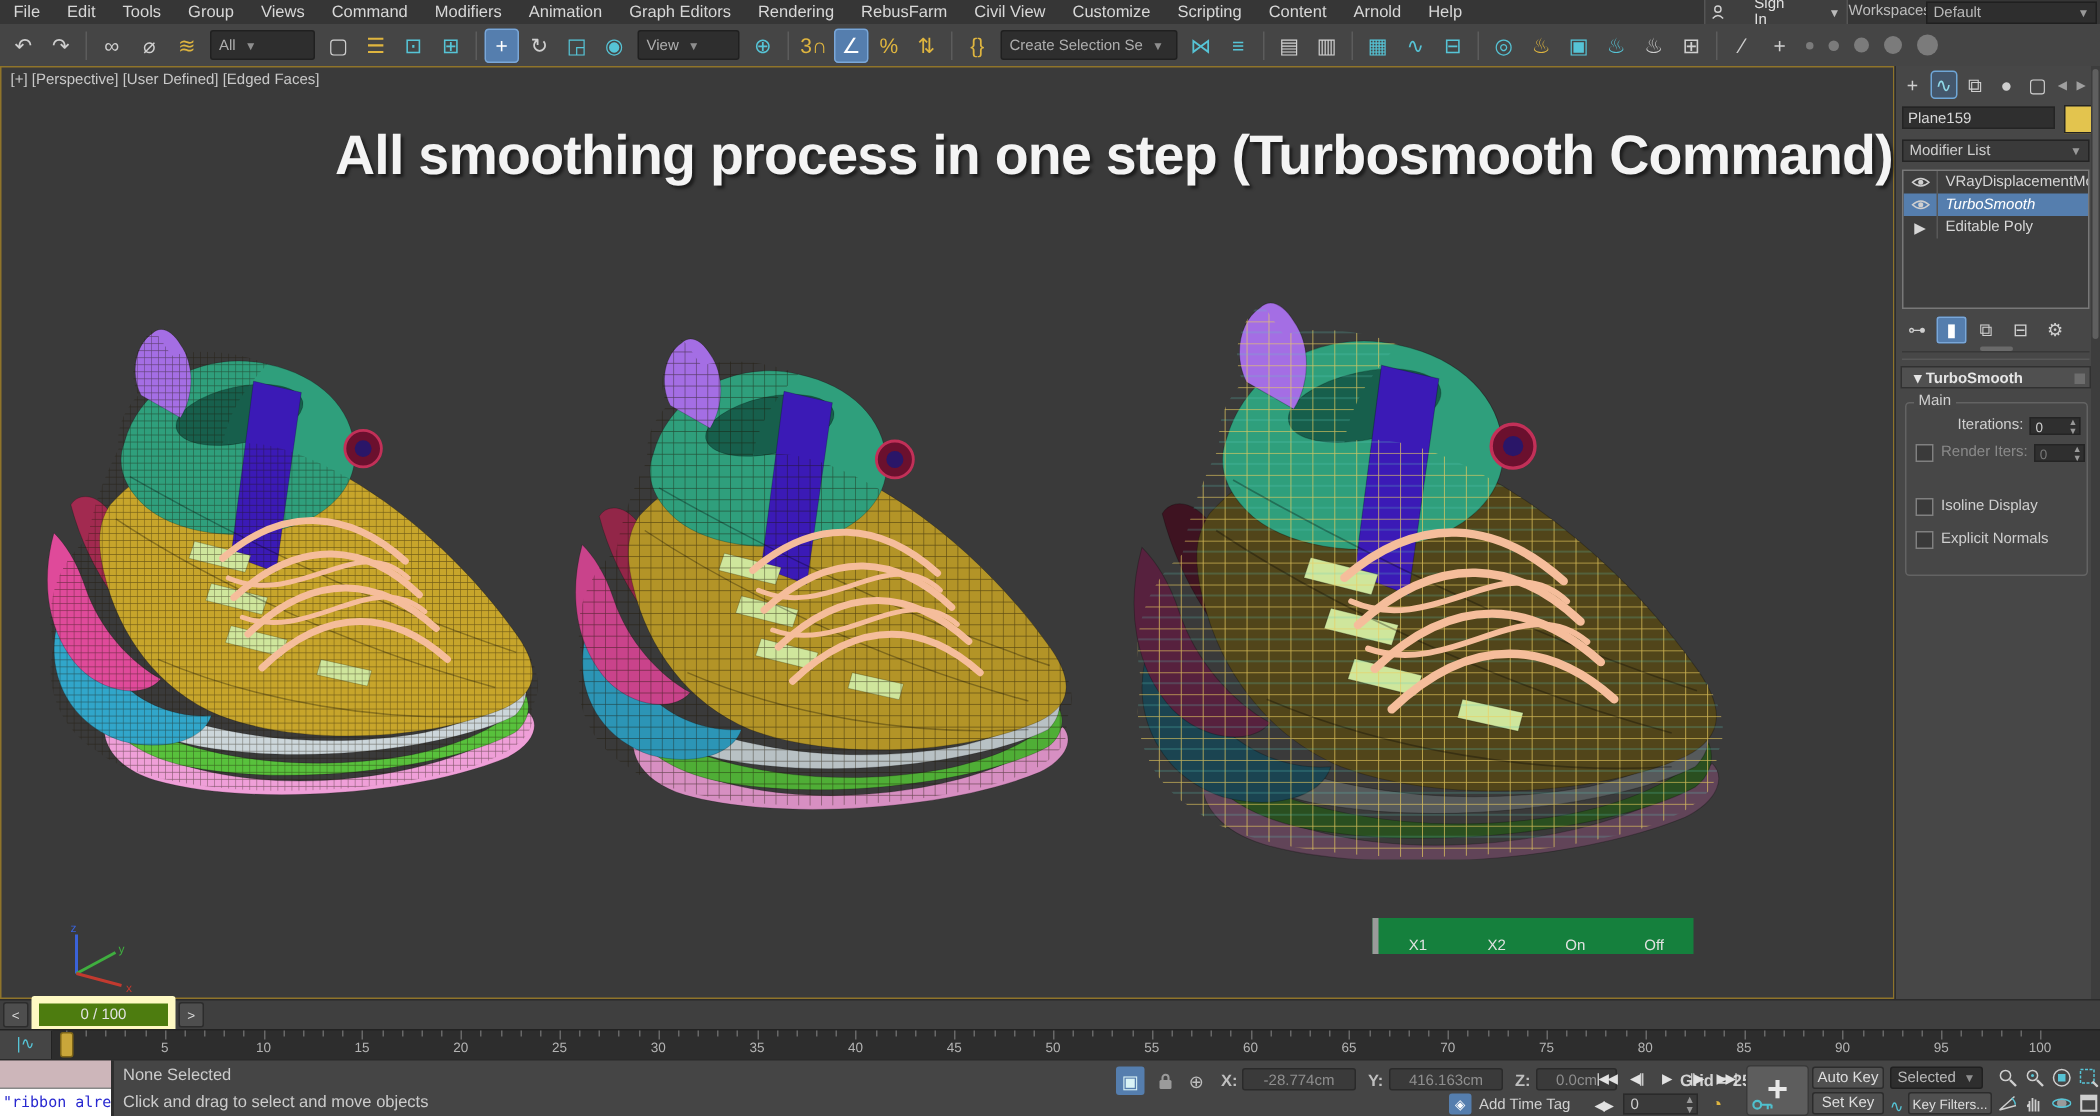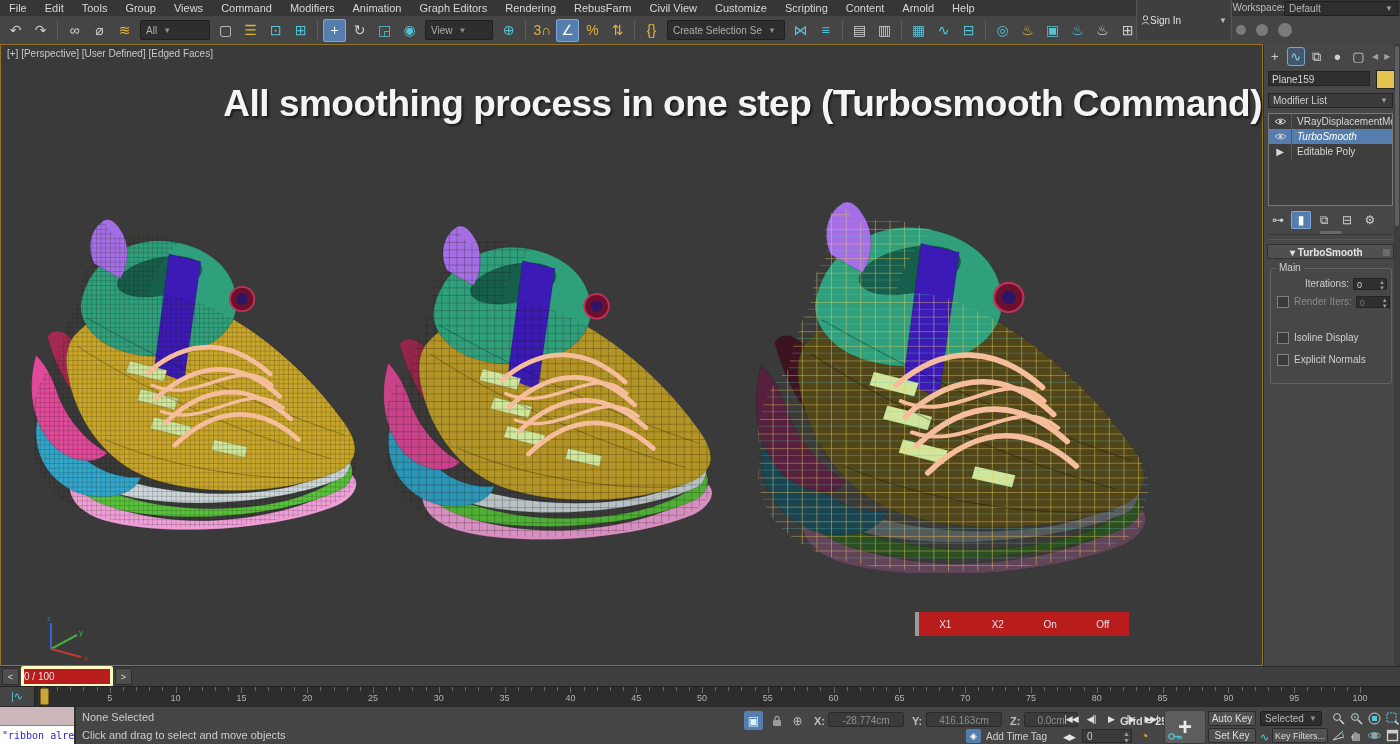--- a/index.html
+++ b/index.html
@@ -5,21 +5,21 @@
   html,body{margin:0;padding:0}
   body{width:1400px;height:744px;position:relative;background:#3a3a3a;
        font-family:"Liberation Sans",sans-serif;color:#d4d4d4;overflow:hidden;
        -webkit-font-smoothing:antialiased}
   
   .menubar{position:absolute;left:0;top:0;width:1400px;height:16px;background:#363636;
            display:flex;align-items:center;font-size:11px;color:#d8d8d8;z-index:9}
   .mi{padding:0 9px;line-height:16px;white-space:nowrap;cursor:default}
   .signin{position:absolute;right:168px;top:0;height:16px;width:86px;background:#3f3f3f;
           border-left:1px solid #555;border-right:1px solid #555;display:flex;align-items:center;
-          font-size:10px;color:#e0e0e0;padding:12px 4px;gap:0}
+          font-size:10px;color:#e0e0e0;padding:0 4px;gap:20px}
   .signin .arr{margin-left:auto;font-size:8px;color:#bbb}
   .wslabel{position:absolute;right:110px;top:2px;font-size:10px;color:#bdbdbd}
   .wsdd{position:absolute;right:2px;top:1px;width:104px;height:13px;background:#2e2e2e;
         border:1px solid #1f1f1f;font-size:10px;color:#b9b9b9;display:flex;align-items:center;padding:0 4px}
   .wsdd .arr{margin-left:auto;font-size:8px;color:#999}
   
   .toolbar{position:absolute;left:0;top:16px;width:1400px;height:28px;background:#454545;
            display:flex;align-items:center;padding-left:3px;box-sizing:border-box;z-index:8}
   .tbi{min-width:23px;height:23px;display:flex;align-items:center;justify-content:center;
        font-size:14px;color:#cfcfcf;border-radius:3px;margin:0 1px;cursor:default}
@@ -30,35 +30,35 @@
         font-size:10px;display:flex;align-items:center;padding:0 5px;margin:0 3px;white-space:nowrap;overflow:hidden}
   .tbdd .arr{margin-left:6px;font-size:8px;color:#8f8f8f}
   .blob{border-radius:50%;background:#7b7b7b;margin:0 5px;display:inline-block}
   
   .viewport{position:absolute;left:0;top:44px;width:1263px;height:622px;background:#3a3a3a;
             border:1px solid #8f742a;box-sizing:border-box;z-index:1}
   .vplabel{position:absolute;left:6px;top:3px;font-size:10px;color:#c9c9c9}
   .vtitle{position:absolute;left:0;top:38px;width:100%;text-align:right;font-size:37px;font-weight:700;
           color:#f4f4f4;letter-spacing:-0.5px;text-shadow:2px 2px 2px rgba(0,0,0,.5)}
   .shoe-holder{position:absolute}
-  .xbar{position:absolute;left:914px;top:567px;width:210px;height:24px;background:#b91c1c;
-        border-left:4px solid #9a9a9a;display:flex;align-items:center}
+  .xbar{position:absolute;left:914px;top:567px;width:210px;height:24px;background:#15803d;
+        border-left:4px solid #9a9a9a;display:flex;align-items:flex-end}
   .xbar .xb{flex:1;text-align:center;font-size:10px;color:#e2e2e2;cursor:default}
   .axis{position:absolute;left:28px;top:566px}
   
   .shoe .f path,.shoe .f ellipse{stroke:rgba(0,0,0,.25);stroke-width:.6}
   .shoe.v3 .fills{filter:brightness(.42) saturate(.85)}
   .shoe.v2 .fills{filter:brightness(.9)}
   
   .timeslider{position:absolute;left:0;top:666px;width:1400px;height:20px;background:#3f3f3f;
               border-top:1px solid #2b2b2b;display:flex;align-items:center;box-sizing:border-box;z-index:3}
   .tsbtn{width:15px;height:15px;background:#4e4e4e;border:1px solid #2c2c2c;border-radius:2px;margin:0 2px;
          font-size:9px;color:#ddd;display:flex;align-items:center;justify-content:center}
-  .tshandle{width:86px;height:15px;background:#b91c1c;border:3px solid #fef9c3;border-radius:2px;
-            font-size:10px;line-height:15px;color:#e4e4e4;}
+  .tshandle{width:86px;height:15px;background:#4d7c0f;border:5px solid #fef9c3;border-radius:2px;
+            font-size:10px;line-height:15px;color:#e4e4e4;text-align:center}
   
   .ruler{position:absolute;left:0;top:686px;width:1400px;height:20px;background:#2d2d2d;
          border-top:1px solid #222;z-index:3}
   .rtick{position:absolute;top:0;width:1px;background:#686868}
   .rnum{position:absolute;top:6px;font-size:9px;color:#b4b4b4;transform:translateX(-50%)}
   .rmarker{position:absolute;top:1px;width:9px;height:17px;background:#c9a63a;border:1px solid #7d6418;
            border-radius:2px;box-sizing:border-box}
   .rulericon{position:absolute;left:0;top:0;width:34px;height:19px;background:#454545;border-right:1px solid #222;
              color:#56c4d6;font-size:11px;text-align:center;line-height:19px}
   
@@ -116,21 +116,21 @@
   .srow .slab{padding-left:5px;white-space:nowrap}
   .srow.sel{background:#557eae;color:#fff}
   .srow.sel .slab{font-style:italic}
   .cbtns{position:absolute;left:4px;top:166px;width:125px;height:20px;display:flex;align-items:center;gap:3px}
   .cpb{width:20px;height:18px;display:flex;align-items:center;justify-content:center;font-size:12px;color:#cfcfcf;border-radius:2px}
   .cpb.active{background:#557eae;color:#fff;box-shadow:inset 0 0 0 1px #7aa7d8}
   .csplit{position:absolute;left:4px;top:190px;width:125px;height:4px;border-top:1px solid #383838;
           border-bottom:1px solid #585858;text-align:center}
   .csplit i{display:block;margin:-4px auto 0;width:22px;height:3px;background:#6a6a6a;border-radius:2px}
   .rollhdr{position:absolute;left:3px;top:200px;width:127px;height:15px;background:#505050;border:1px solid #313131;
-           color:#e6e6e6;font-weight:bold;line-height:15px;padding-left:22px;box-sizing:border-box}
+           color:#e6e6e6;font-weight:bold;line-height:15px;padding-left:8px;box-sizing:border-box}
   .rollhdr .sq{position:absolute;right:3px;top:4px;width:7px;height:7px;background:#6d6d6d}
   .grp{position:absolute;left:6px;width:122px;border:1px solid #636363;border-radius:3px;box-sizing:border-box}
   .grp .leg{position:absolute;top:-7px;left:5px;background:#474747;padding:0 3px;color:#d0d0d0}
   .row{position:absolute;left:0;width:100%;height:13px;display:flex;align-items:center;color:#cfcfcf}
   .row.gray{color:#8a8a8a}
   .cb{width:10px;height:10px;background:#3a3a3a;border:1px solid #808080;margin:0 5px 0 6px;flex:none;
       font-size:9px;line-height:9px;color:#e8e8e8;text-align:center}
   .rb{width:9px;height:9px;border-radius:50%;background:#3a3a3a;border:1px solid #808080;margin:0 5px 0 6px;flex:none;position:relative}
   .rb.on:after{content:"";position:absolute;left:2px;top:2px;width:5px;height:5px;border-radius:50%;background:#e6e6e6}
   .nfield{width:34px;height:12px;background:#2f2f2f;border:1px solid #242424;color:#cfcfcf;font-size:9px;

